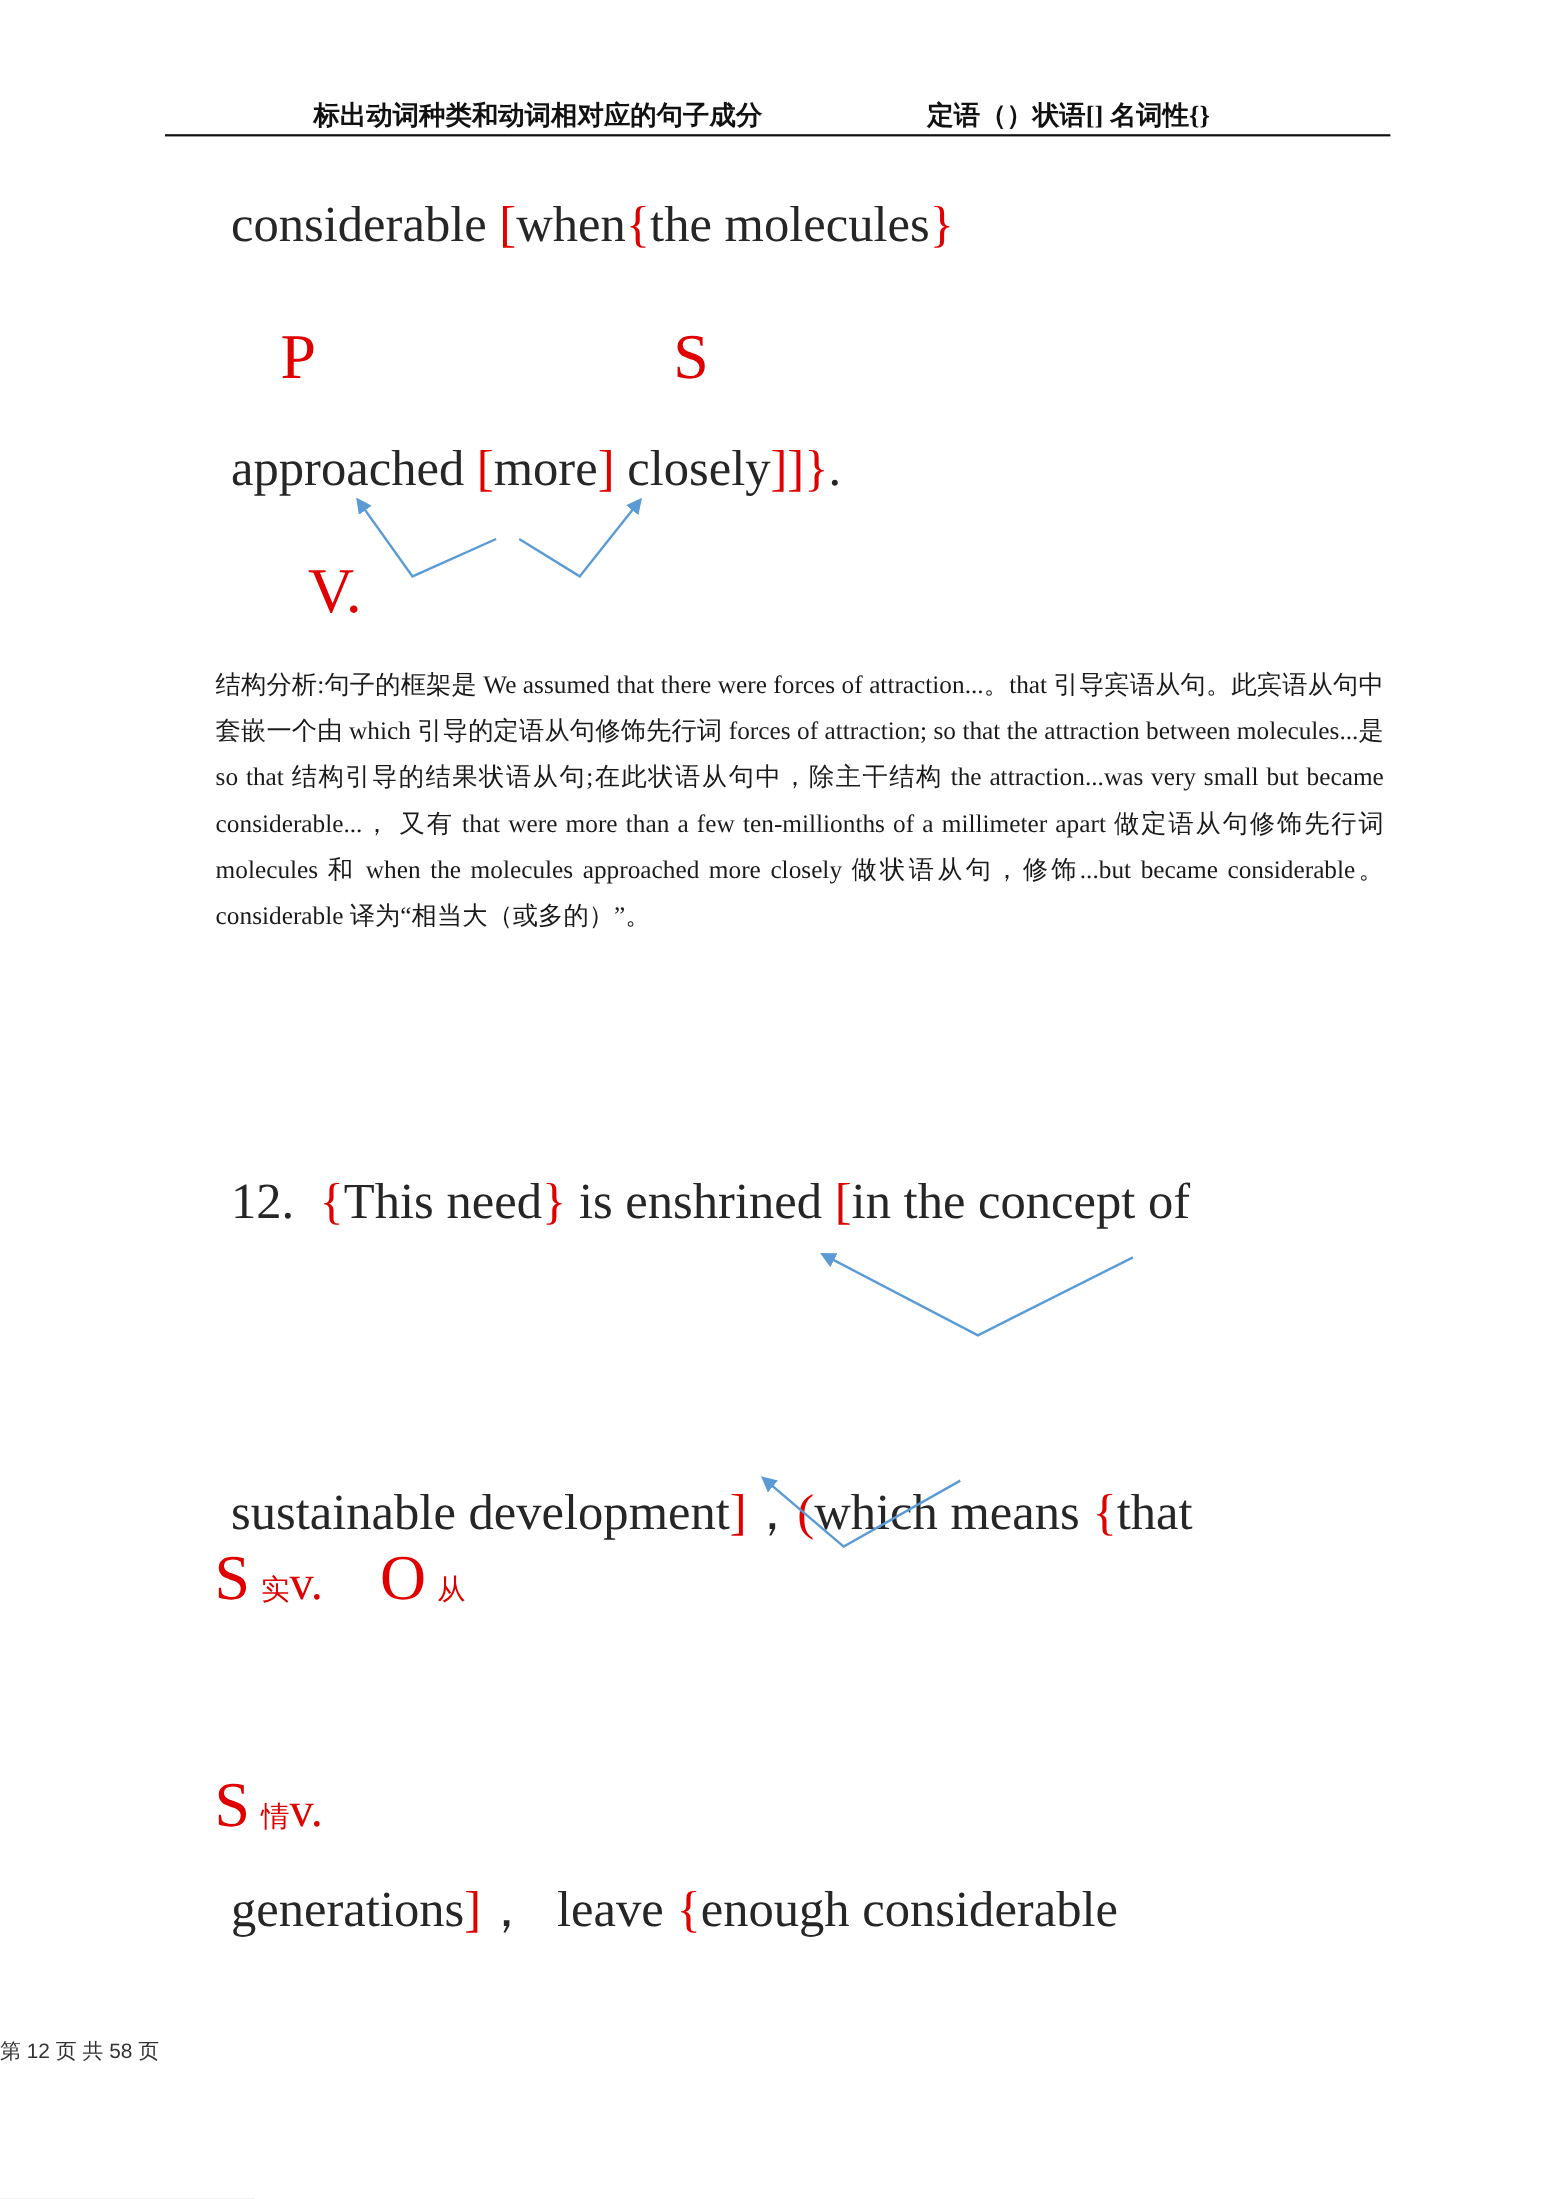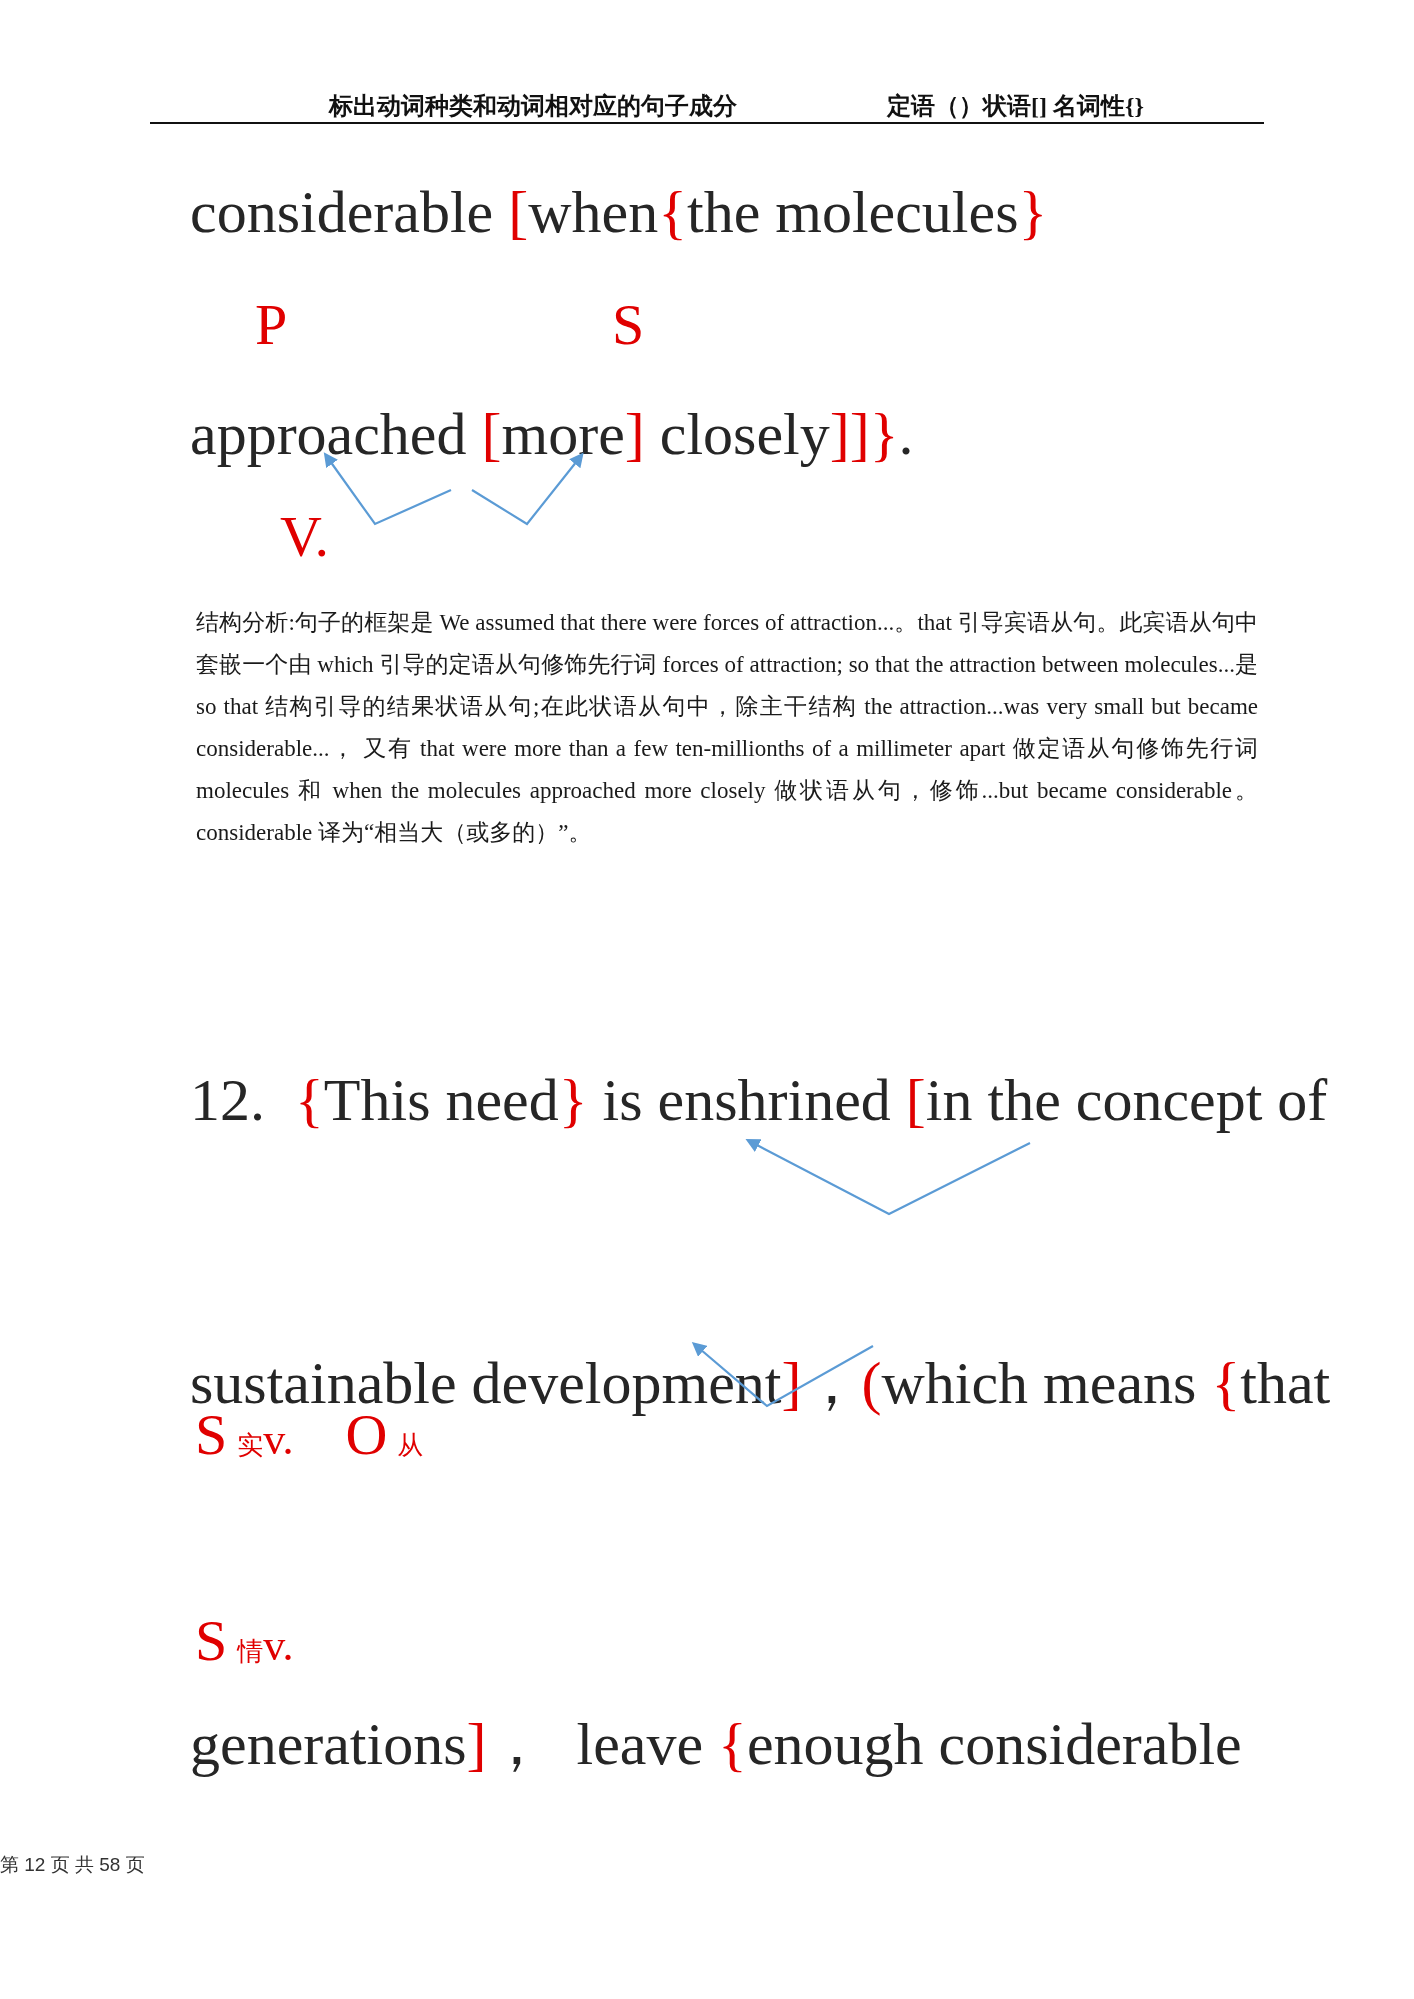--- a/index.html
+++ b/index.html
@@ -19,31 +19,31 @@
     color:var(--ink);
   }
   
   .hdr{
     position:absolute;
     font-family:"Liberation Serif",serif;
     font-weight:bold;
     font-size:24px;line-height:1.2;
     color:#111;
     white-space:pre;
-    margin-left:44px;
   }
   #header-rule{
     position:absolute;left:150px;top:122px;width:1114px;height:0;
     border-bottom:2px solid #111;
   }
   
   .bigline{
     position:absolute;
-    font-size:60px;line-height:1.15;
+    font-size:46px;line-height:1.15;
     white-space:pre;
+    margin-left:20px;
   }
   
   .labelrow{
     position:absolute;
     line-height:1;
     white-space:nowrap;
   }
   .seg.k{color:var(--ink);}
   .seg.r{color:var(--red);}
   .seg.L{font-size:58px;}

